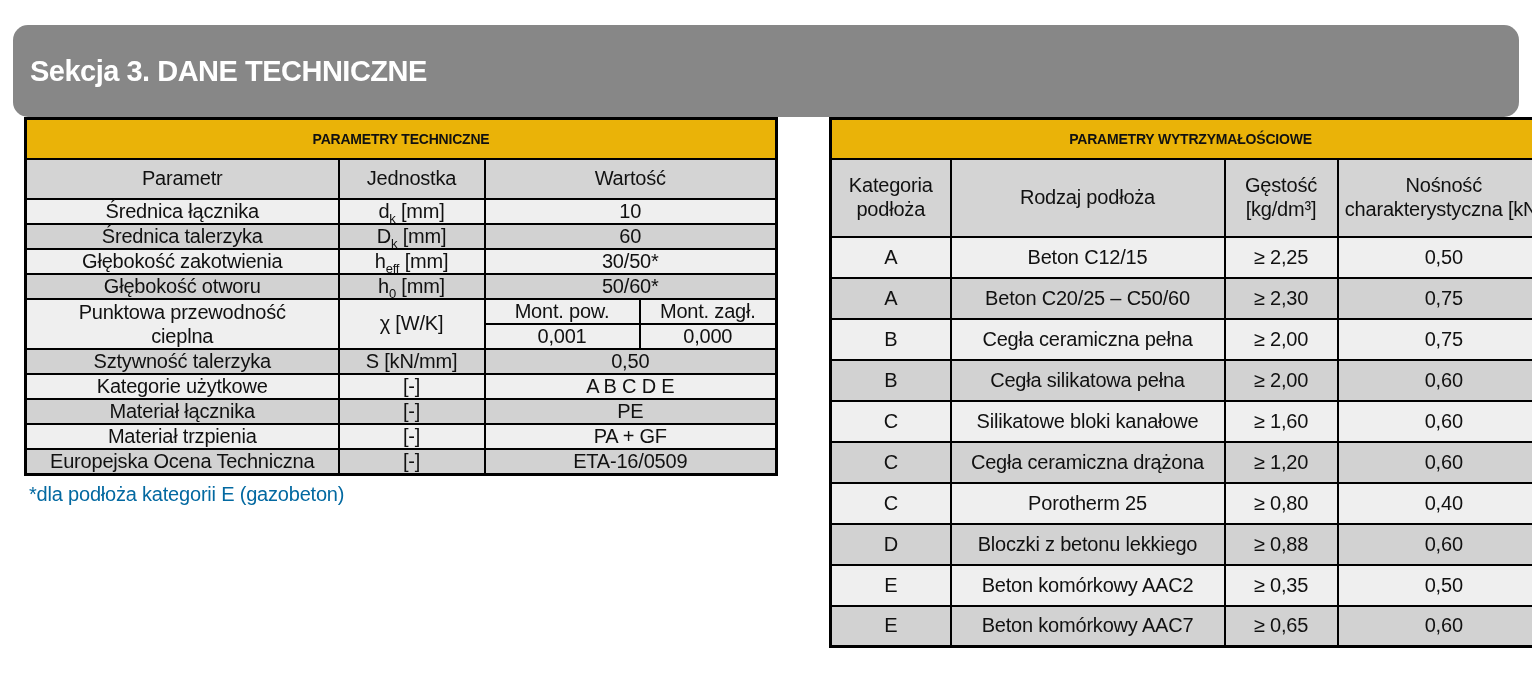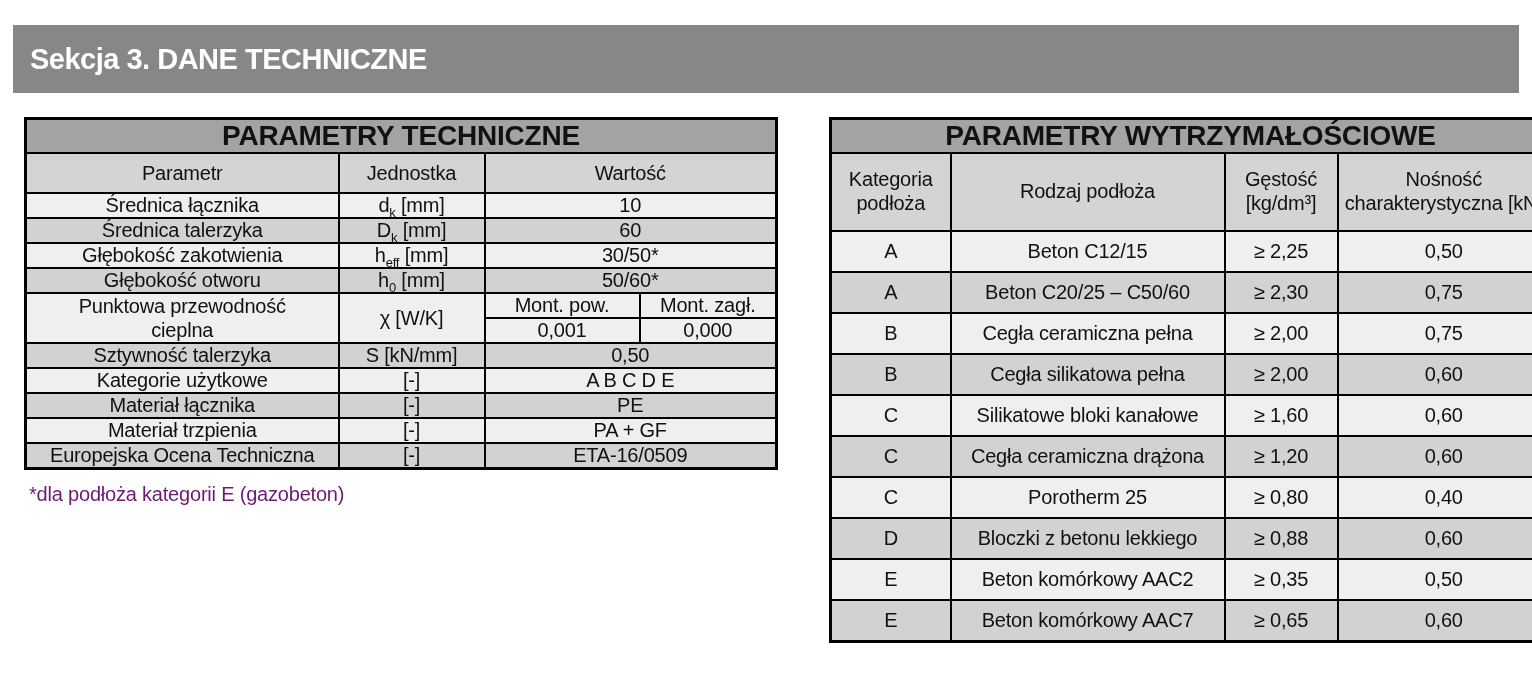--- a/index.html
+++ b/index.html
@@ -10,24 +10,25 @@
     font-family: "Liberation Sans", sans-serif;
     color: #111111;
     position: relative;
     overflow: hidden;
   }
 
   
   .band {
     position: absolute;
     left: 13px; top: 25px;
-    width: 1506px; height: 68px;
+    width: 1506px; height: 92px;
     background: #878787;
     display: flex; align-items: center;
     padding-left: 17px;
+    border-radius: 15px;
   }
   .band h1 {
     margin: 0;
     font-size: 29px;
     font-weight: 700;
     color: #ffffff;
     letter-spacing: -0.5px;
   }
 
   
@@ -43,43 +44,43 @@
   }
   td {
     border: 2px solid #000000;
     text-align: center;
     vertical-align: middle;
     font-size: 20px;
     padding: 0 4px;
     letter-spacing: -0.2px;
   }
   .title-row td {
-    background: #a3a3a3;
+    background: #eab308;
     font-weight: 700;
-    font-size: 28px;
-    height: 28px;
+    font-size: 14px;
+    height: 40px;
   }
   .head-row td { background: #d4d4d4; height: 40px; }
   .panel.right .head-row td { height: 78px; line-height: 1.18; }
 
   tr.light td { background: #efefef; }
   tr.gray  td { background: #d2d2d2; }
 
   .panel.left  tr.data td { height: 24px; }
   .panel.right tr.data td { height: 41px; }
 
   sub { font-size: 13px; line-height: 0; }
 
   .pre-line { white-space: pre-line; line-height: 1.2; }
 
   .footnote {
-    margin: 13px 0 0 5px;
+    margin: 7px 0 0 5px;
     font-size: 20px;
     letter-spacing: -0.2px;
-    color: #701a75;
+    color: #0369a1;
   }
 </style>
 </head>
 <body>
 
 <div class="band">
   <h1>Sekcja 3. DANE TECHNICZNE</h1>
 </div>
 
 <section class="panel left">

